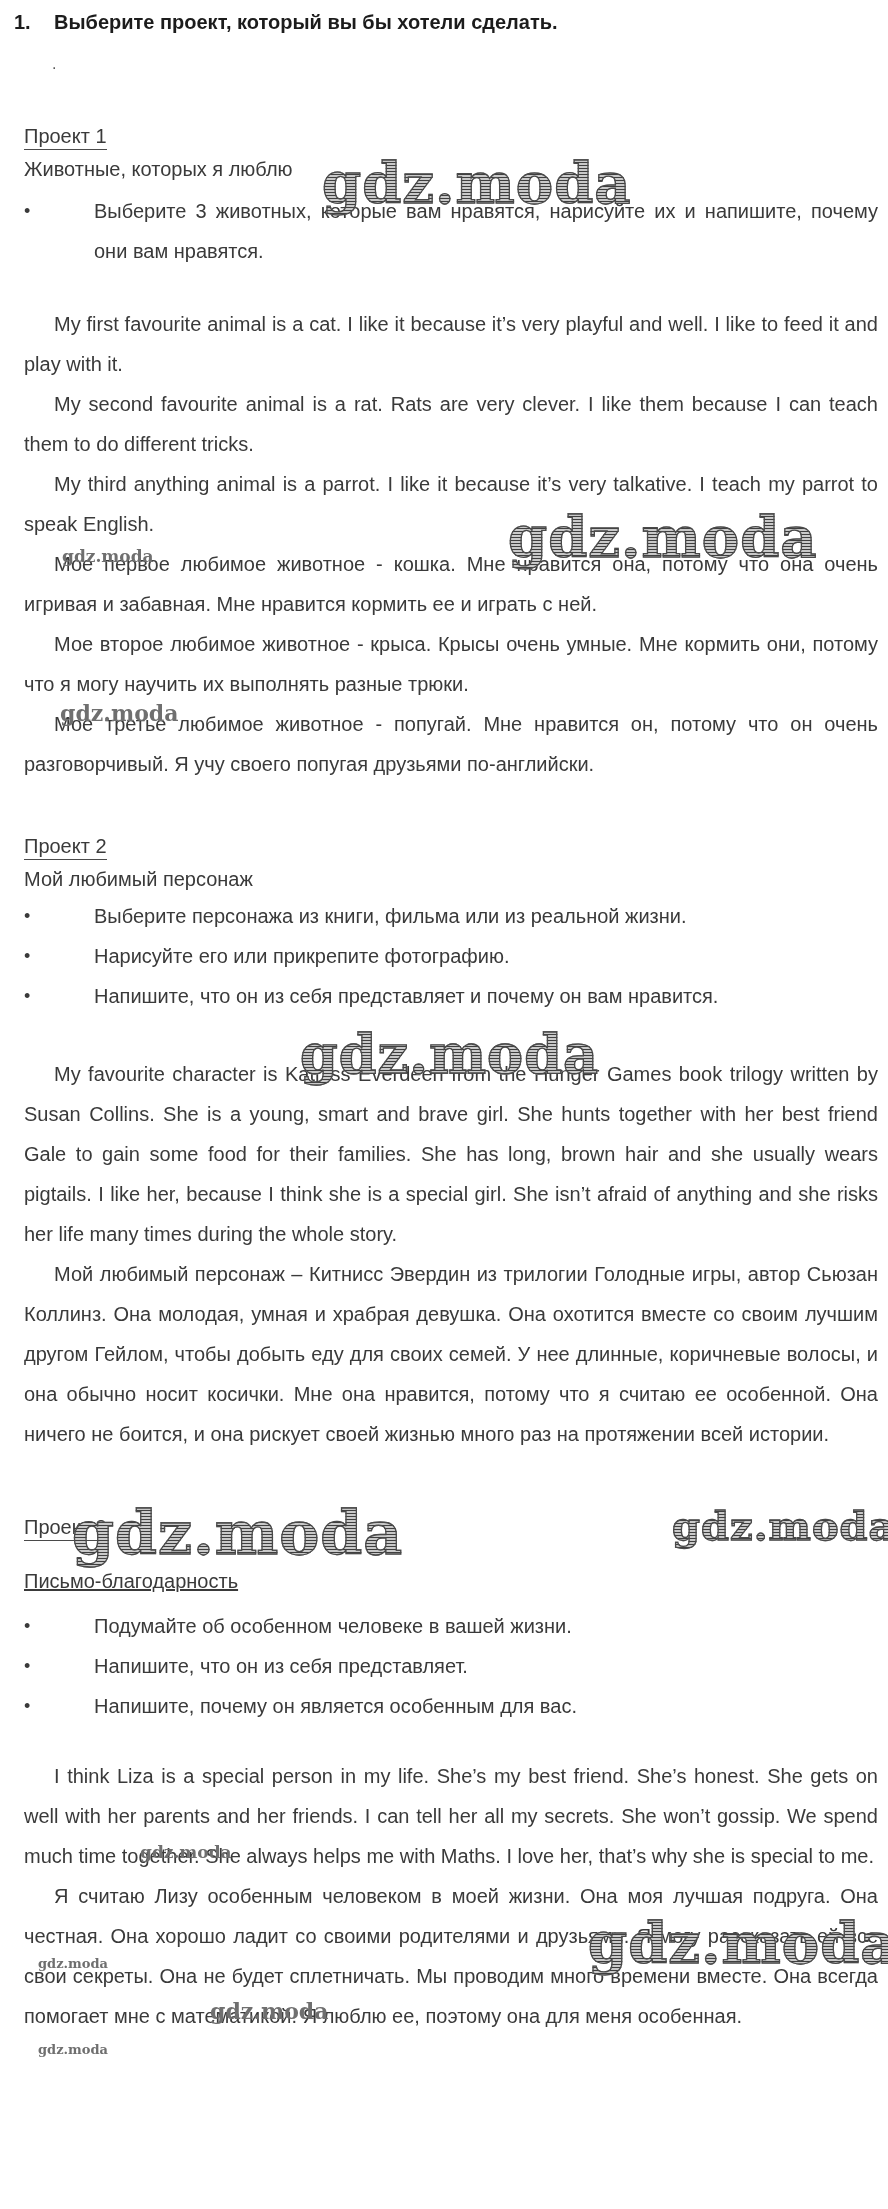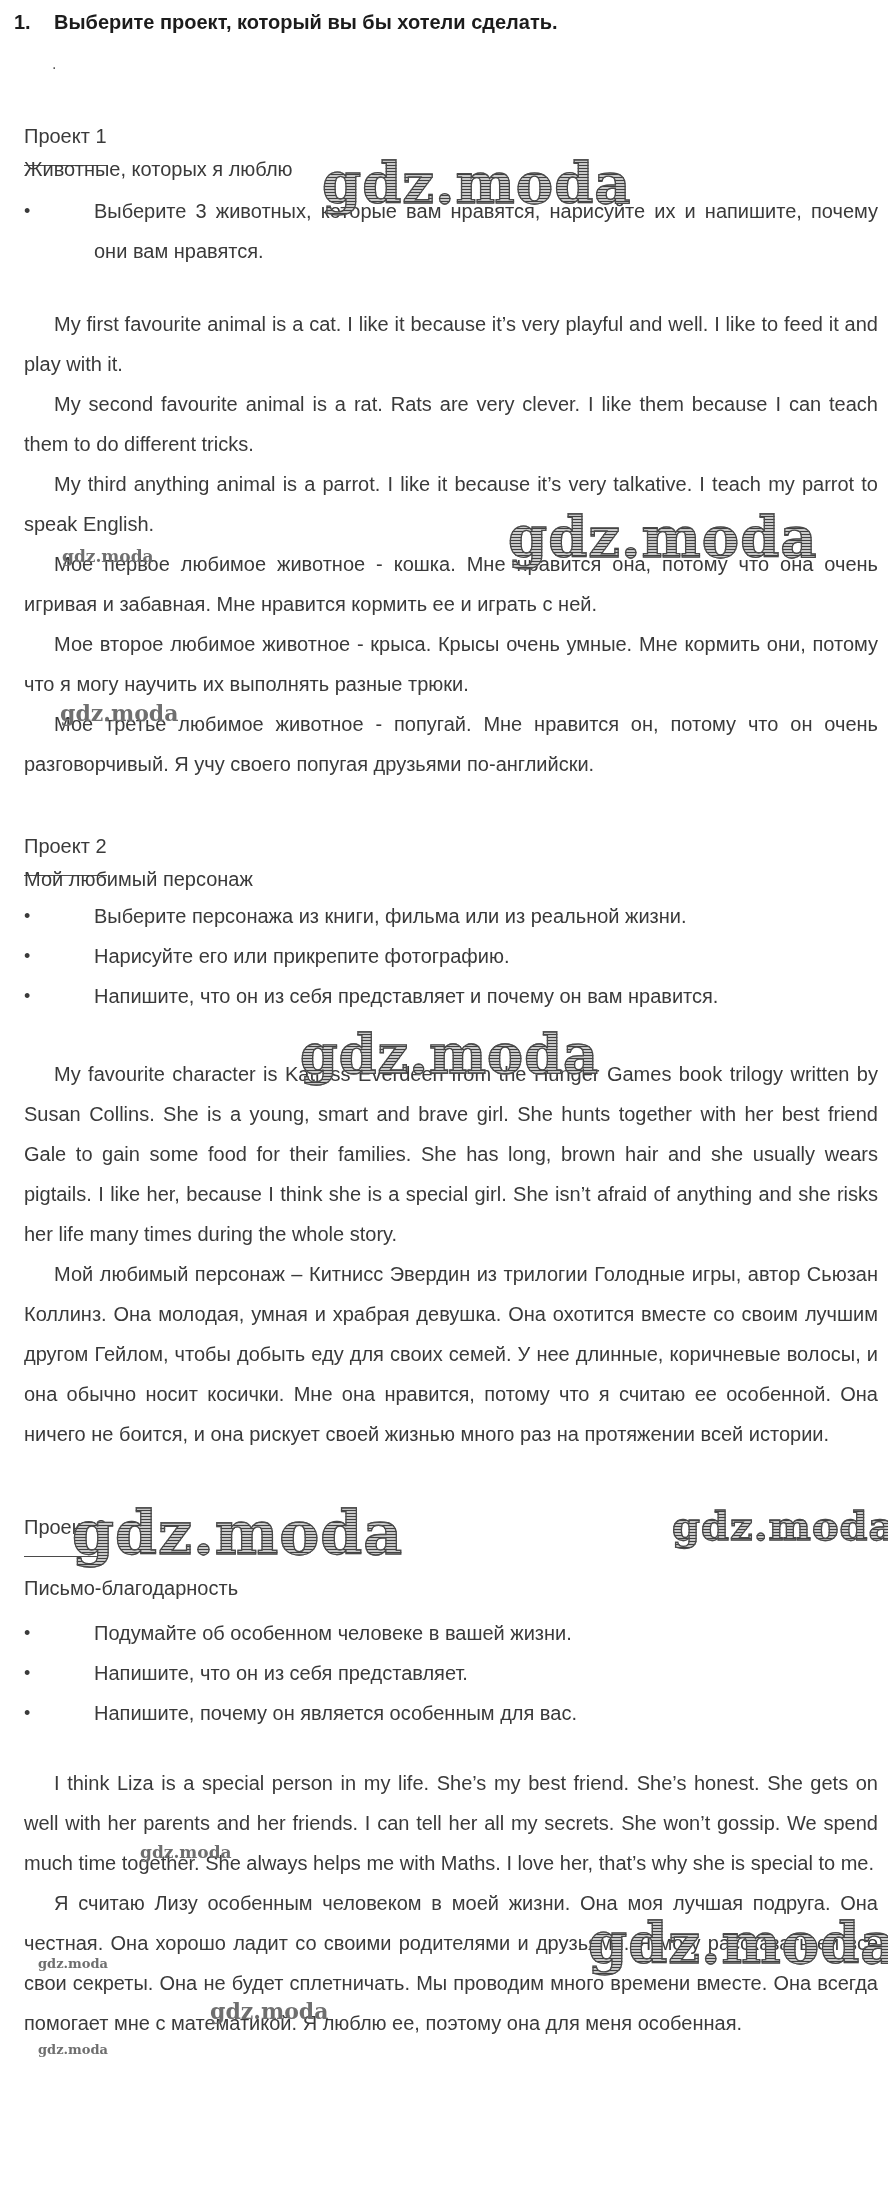--- a/index.html
+++ b/index.html
@@ -33,21 +33,21 @@
     color:#555;
   }
 
   .ptitle{
     font-size:20px;
     line-height:28px;
     color:#3a3a3a;
   }
   .ptitle span{
     border-bottom:1.5px solid #4a4a4a;
-    padding-bottom:18px;
+    padding-bottom:2px;
     text-align:center;
   }
   .psub{
     font-size:20px;
     line-height:34px;
     color:#3a3a3a;
   }
 
   .bullet{
     display:flex;
@@ -90,21 +90,21 @@
   }
 
   
   .mt-p1-title{margin-top:48px;}
   .mt-sub{margin-top:2px;}
   .mt-b1{margin-top:5px;}
   .mt-en1{margin-top:33px;}
   .mt-p2-title{margin-top:48px;}
   .mt-en2{margin-top:38px;}
   .mt-p3-title{margin-top:59px;}
-  .mt-sub3{margin-top:30px;}
+  .mt-sub3{margin-top:23px;text-decoration:underline;}
   .mt-b3{margin-top:8px;}
   .mt-en3{margin-top:30px;}
 </style>
 </head>
 <body>
 
 <div class="page">
   <div class="doc">
 
     <div class="heading">

